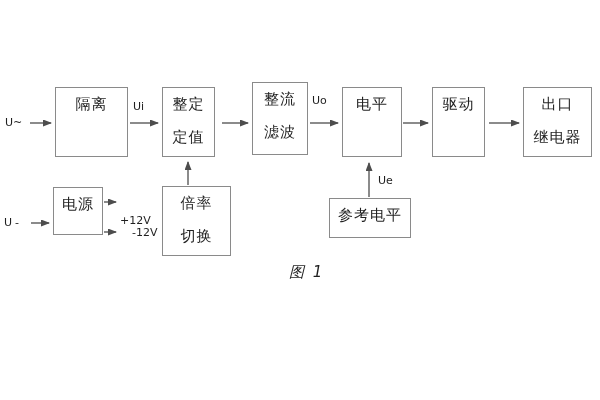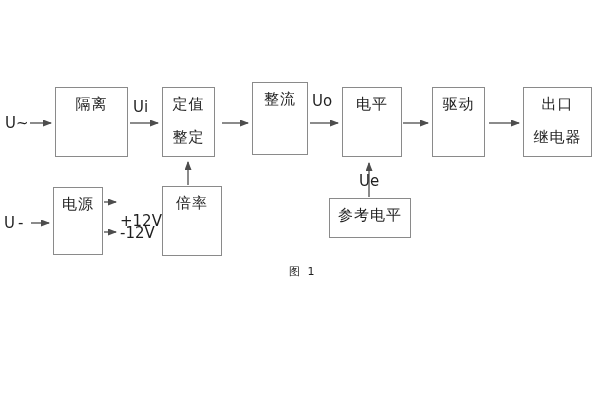--- a/index.html
+++ b/index.html
@@ -25,26 +25,26 @@
     display:flex;flex-direction:column;
     align-items:center;
     text-align:center;
     font-size:15px;
     line-height:33px;
     letter-spacing:1px;
     white-space:nowrap;
   }
   .lbl{
     position:absolute;
-    font-size:15px;
+    font-size:11px;
     white-space:nowrap;
     line-height:18px;
   }
   .lbl-spaced{letter-spacing:3px;}
-  .caption{font-size:11px;letter-spacing:2px;}
+  .caption{font-size:15px;letter-spacing:2px;font-style:italic;}
   .wires{position:absolute;left:0;top:0;width:600px;height:400px;pointer-events:none;}
   .wires line{stroke:var(--wire);stroke-width:1.3;}
 </style>
 </head>
 <body>
 
 <div class="stage">
 
   <svg class="wires" viewBox="0 0 600 400" xmlns="http://www.w3.org/2000/svg">
     <defs>
@@ -62,50 +62,52 @@
     <line x1="104" y1="202" x2="116" y2="202" marker-end="url(#ah)"></line>
     <line x1="104" y1="232" x2="116" y2="232" marker-end="url(#ah)"></line>
     <line x1="188" y1="185" x2="188" y2="162" marker-end="url(#ah)"></line>
     <line x1="369" y1="197" x2="369" y2="163" marker-end="url(#ah)"></line>
   </svg>
 
   <div class="box" style="left:55px;top:87px;width:73px;height:70px">
     <span>隔离</span>
   </div>
   <div class="box" style="left:162px;top:87px;width:53px;height:70px">
+    <span>整定</span>
     <span>定值</span>
-    <span>整定</span>
   </div>
   <div class="box" style="left:252px;top:82px;width:56px;height:73px">
     <span>整流</span>
+    <span>滤波</span>
   </div>
   <div class="box" style="left:342px;top:87px;width:60px;height:70px">
     <span>电平</span>
   </div>
   <div class="box" style="left:523px;top:87px;width:69px;height:70px">
     <span>出口</span>
     <span>继电器</span>
   </div>
   <div class="box" style="left:432px;top:87px;width:53px;height:70px">
     <span>驱动</span>
   </div>
 
-  <div class="box" style="left:53px;top:187px;width:50px;height:68px">
+  <div class="box" style="left:53px;top:187px;width:50px;height:48px">
     <span>电源</span>
   </div>
-  <div class="box" style="left:162px;top:186px;width:60px;height:70px">
+  <div class="box" style="left:162px;top:186px;width:69px;height:70px">
     <span>倍率</span>
+    <span>切换</span>
   </div>
   <div class="box" style="left:329px;top:198px;width:82px;height:40px">
     <span>参考电平</span>
   </div>
 
   <span class="lbl" style="left:5px;top:114px">U~</span>
   <span class="lbl lbl-spaced" style="left:4px;top:214px">U-</span>
   <span class="lbl" style="left:133px;top:98px">Ui</span>
   <span class="lbl" style="left:312px;top:92px">Uo</span>
-  <span class="lbl" style="left:359px;top:172px">Ue</span>
+  <span class="lbl" style="left:378px;top:172px">Ue</span>
   <span class="lbl" style="left:120px;top:212px">+12V</span>
-  <span class="lbl" style="left:120px;top:224px">-12V</span>
+  <span class="lbl" style="left:132px;top:224px">-12V</span>
 
   <span class="lbl caption" style="left:289px;top:263px">图 1</span>
 
 </div>
 
 </body></html>

